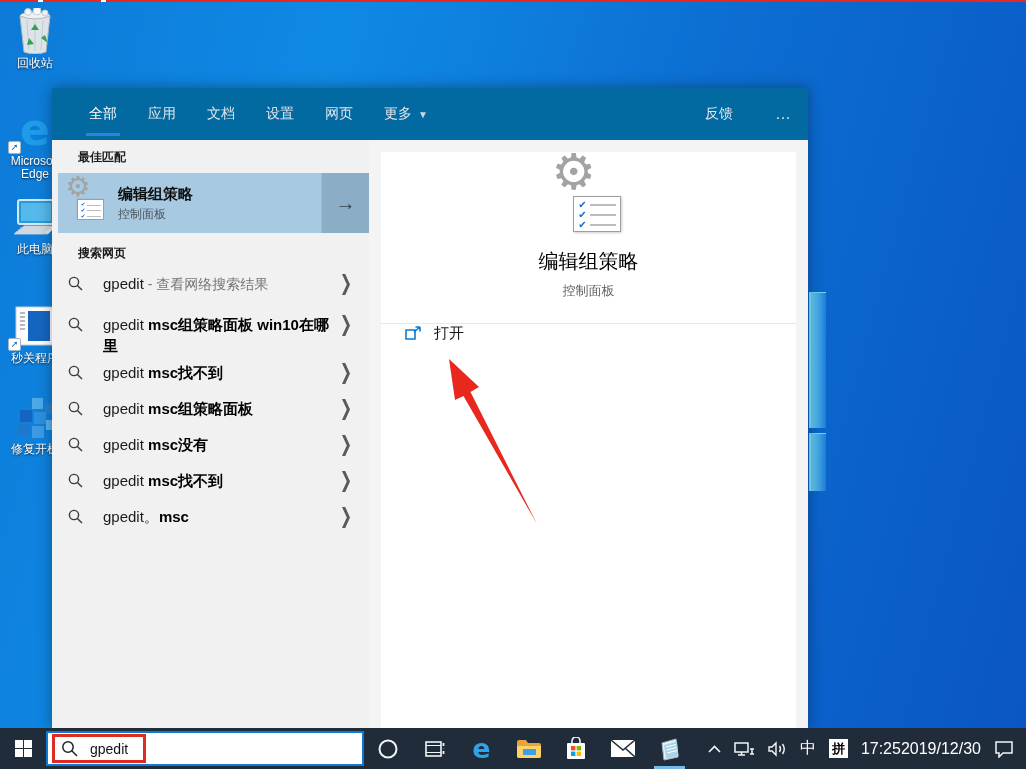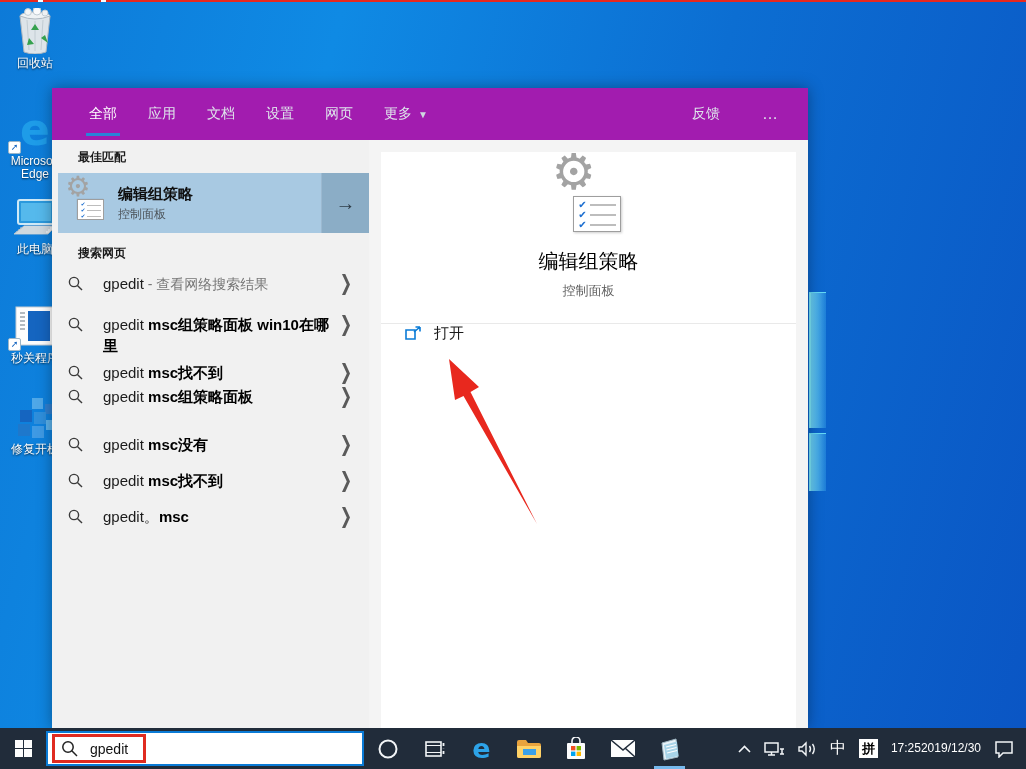--- a/index.html
+++ b/index.html
@@ -21,21 +21,21 @@
   
   .dicon { position:absolute; left:2px; width:66px; text-align:center; z-index:2; }
   .dicon .art { height:46px; display:flex; justify-content:center; align-items:flex-end; position:relative; }
   .dicon .lbl { margin-top:3px; font-size:12px; color:#fff; text-shadow:0 1px 2px rgba(0,0,0,.75); line-height:13px; }
   .shortcut { position:absolute; left:6px; bottom:-2px; width:13px; height:13px; background:#fff;
               border:1px solid #9db6c8; border-radius:2px; font-size:9px; color:#1565c0; line-height:11px; }
 
   
   .panel { position:absolute; left:52px; top:88px; width:756px; height:640px; z-index:10;
            box-shadow:0 0 14px rgba(0,0,0,.35); }
-  .panel-header { height:52px; background:#a21caf; display:flex; align-items:center; padding:0 28px 0 26px; }
+  .panel-header { height:52px; background:#0369a1; display:flex; align-items:center; padding:0 15px 0 26px; }
   .tab { position:relative; height:52px; display:flex; align-items:center; padding:0 11px; margin-right:9px;
          font-size:14px; color:#dfe6ec; cursor:default; }
   .tab.active { color:#fff; }
   .tab.active::after { content:""; position:absolute; left:8px; right:8px; bottom:4px; height:3px; background:#2a84d8; }
   .tab .caret { font-size:10px; margin-left:6px; color:#cfd8e0; }
   .hdr-right { margin-left:auto; display:flex; align-items:center; gap:42px; }
   .feedback { font-size:14px; color:#dfe6ec; }
   .overflow { font-size:16px; color:#dfe6ec; letter-spacing:2px; }
 
   .panel-body { position:relative; height:588px; display:flex; }
@@ -99,21 +99,21 @@
   .tb-search-redbox { position:absolute; left:4px; top:1px; width:94px; height:29px; border:3px solid #e02b20; }
   .tb-btn { width:47px; height:41px; display:flex; align-items:center; justify-content:center; position:relative; }
   .tb-btn.active::after { content:""; position:absolute; bottom:0; left:8px; right:8px; height:3px; background:#76b9ed; }
   .edge-e { font-size:27px; font-weight:bold; color:#2da3e8; font-family:"DejaVu Sans",sans-serif; }
 
   .tray { margin-left:auto; display:flex; align-items:center; gap:13px; padding-right:12px; }
   .tray-item { display:flex; align-items:center; justify-content:center; color:#fff; }
   .ime-lang { font-size:16px; color:#fff; }
   .ime-mode { width:19px; height:19px; background:#fff; color:#000; font-size:13px; font-weight:bold;
               display:flex; align-items:center; justify-content:center; }
-  .clock { text-align:right; color:#fff; font-size:12px; line-height:15px; }
+  .clock { text-align:right; color:#fff; font-size:16px; line-height:15px; }
 
   svg { display:block; }
 </style>
 </head>
 <body>
 
 <div class="top-red"></div>
 <div class="top-red-gap" style="left:38px;width:5px;"></div>
 <div class="top-red-gap" style="left:101px;width:5px;"></div>
 
@@ -268,21 +268,21 @@
       <div class="sug-row" style="top:222px;">
         <span class="mag">
             <svg width="15" height="15" viewBox="0 0 15 15">
               <circle cx="6" cy="6" r="4.6" fill="none" stroke="currentColor" stroke-width="1.4"></circle>
               <line x1="9.4" y1="9.4" x2="14" y2="14" stroke="currentColor" stroke-width="1.4"></line>
             </svg>
           </span>
         <span class="sug-text"><span>gpedit </span><b>msc找不到</b></span>
         <span class="sug-chev">❯</span>
       </div>
-      <div class="sug-row" style="top:246px;">
+      <div class="sug-row" style="top:258px;">
         <span class="mag">
             <svg width="15" height="15" viewBox="0 0 15 15">
               <circle cx="6" cy="6" r="4.6" fill="none" stroke="currentColor" stroke-width="1.4"></circle>
               <line x1="9.4" y1="9.4" x2="14" y2="14" stroke="currentColor" stroke-width="1.4"></line>
             </svg>
           </span>
         <span class="sug-text"><span>gpedit </span><b>msc组策略面板</b></span>
         <span class="sug-chev">❯</span>
       </div>
       <div class="sug-row" style="top:294px;">

